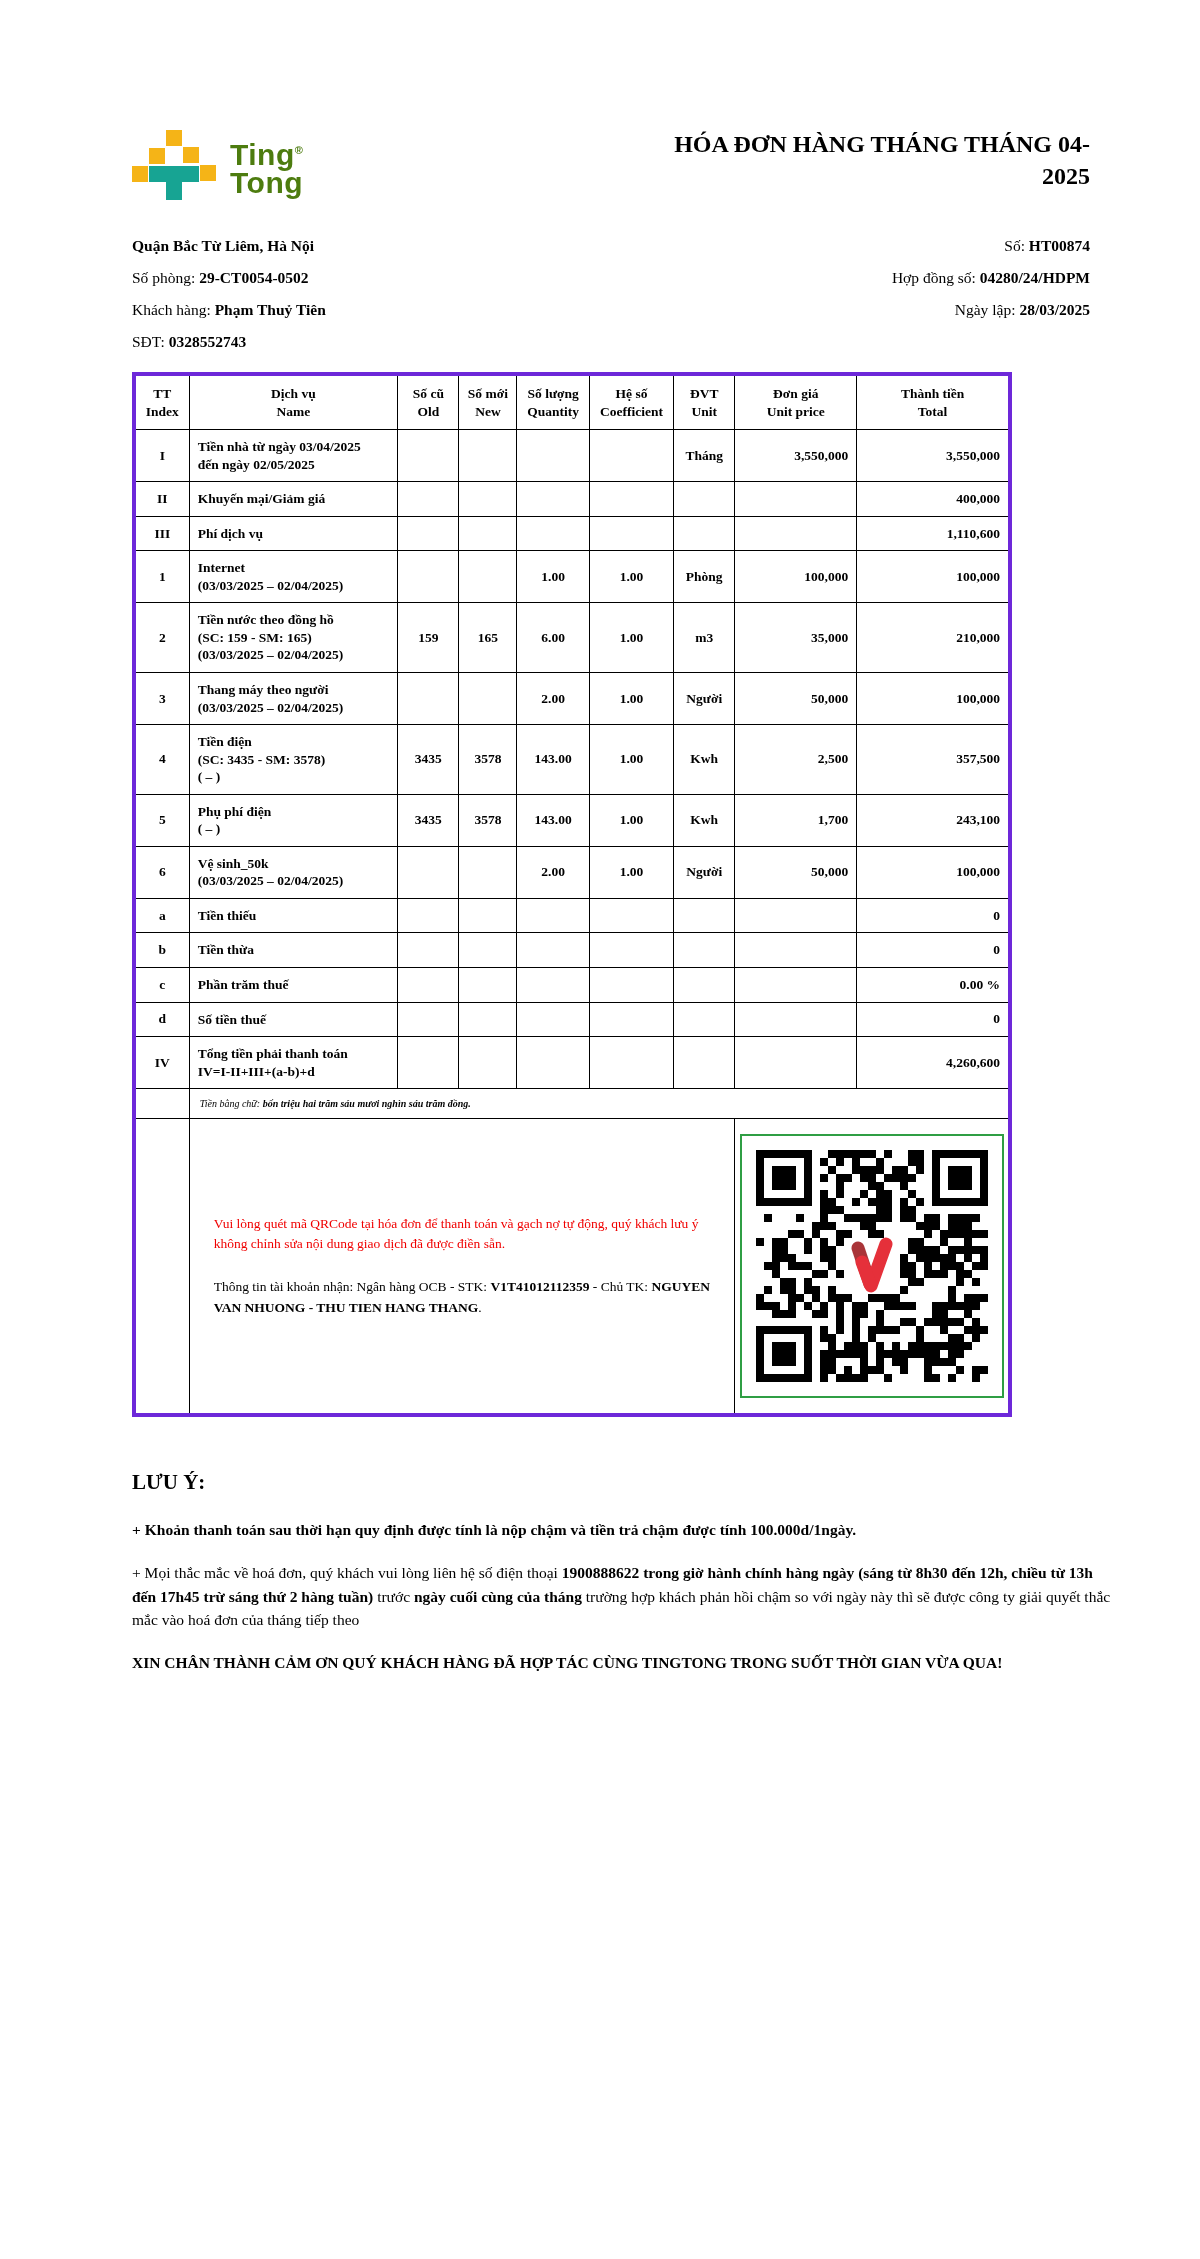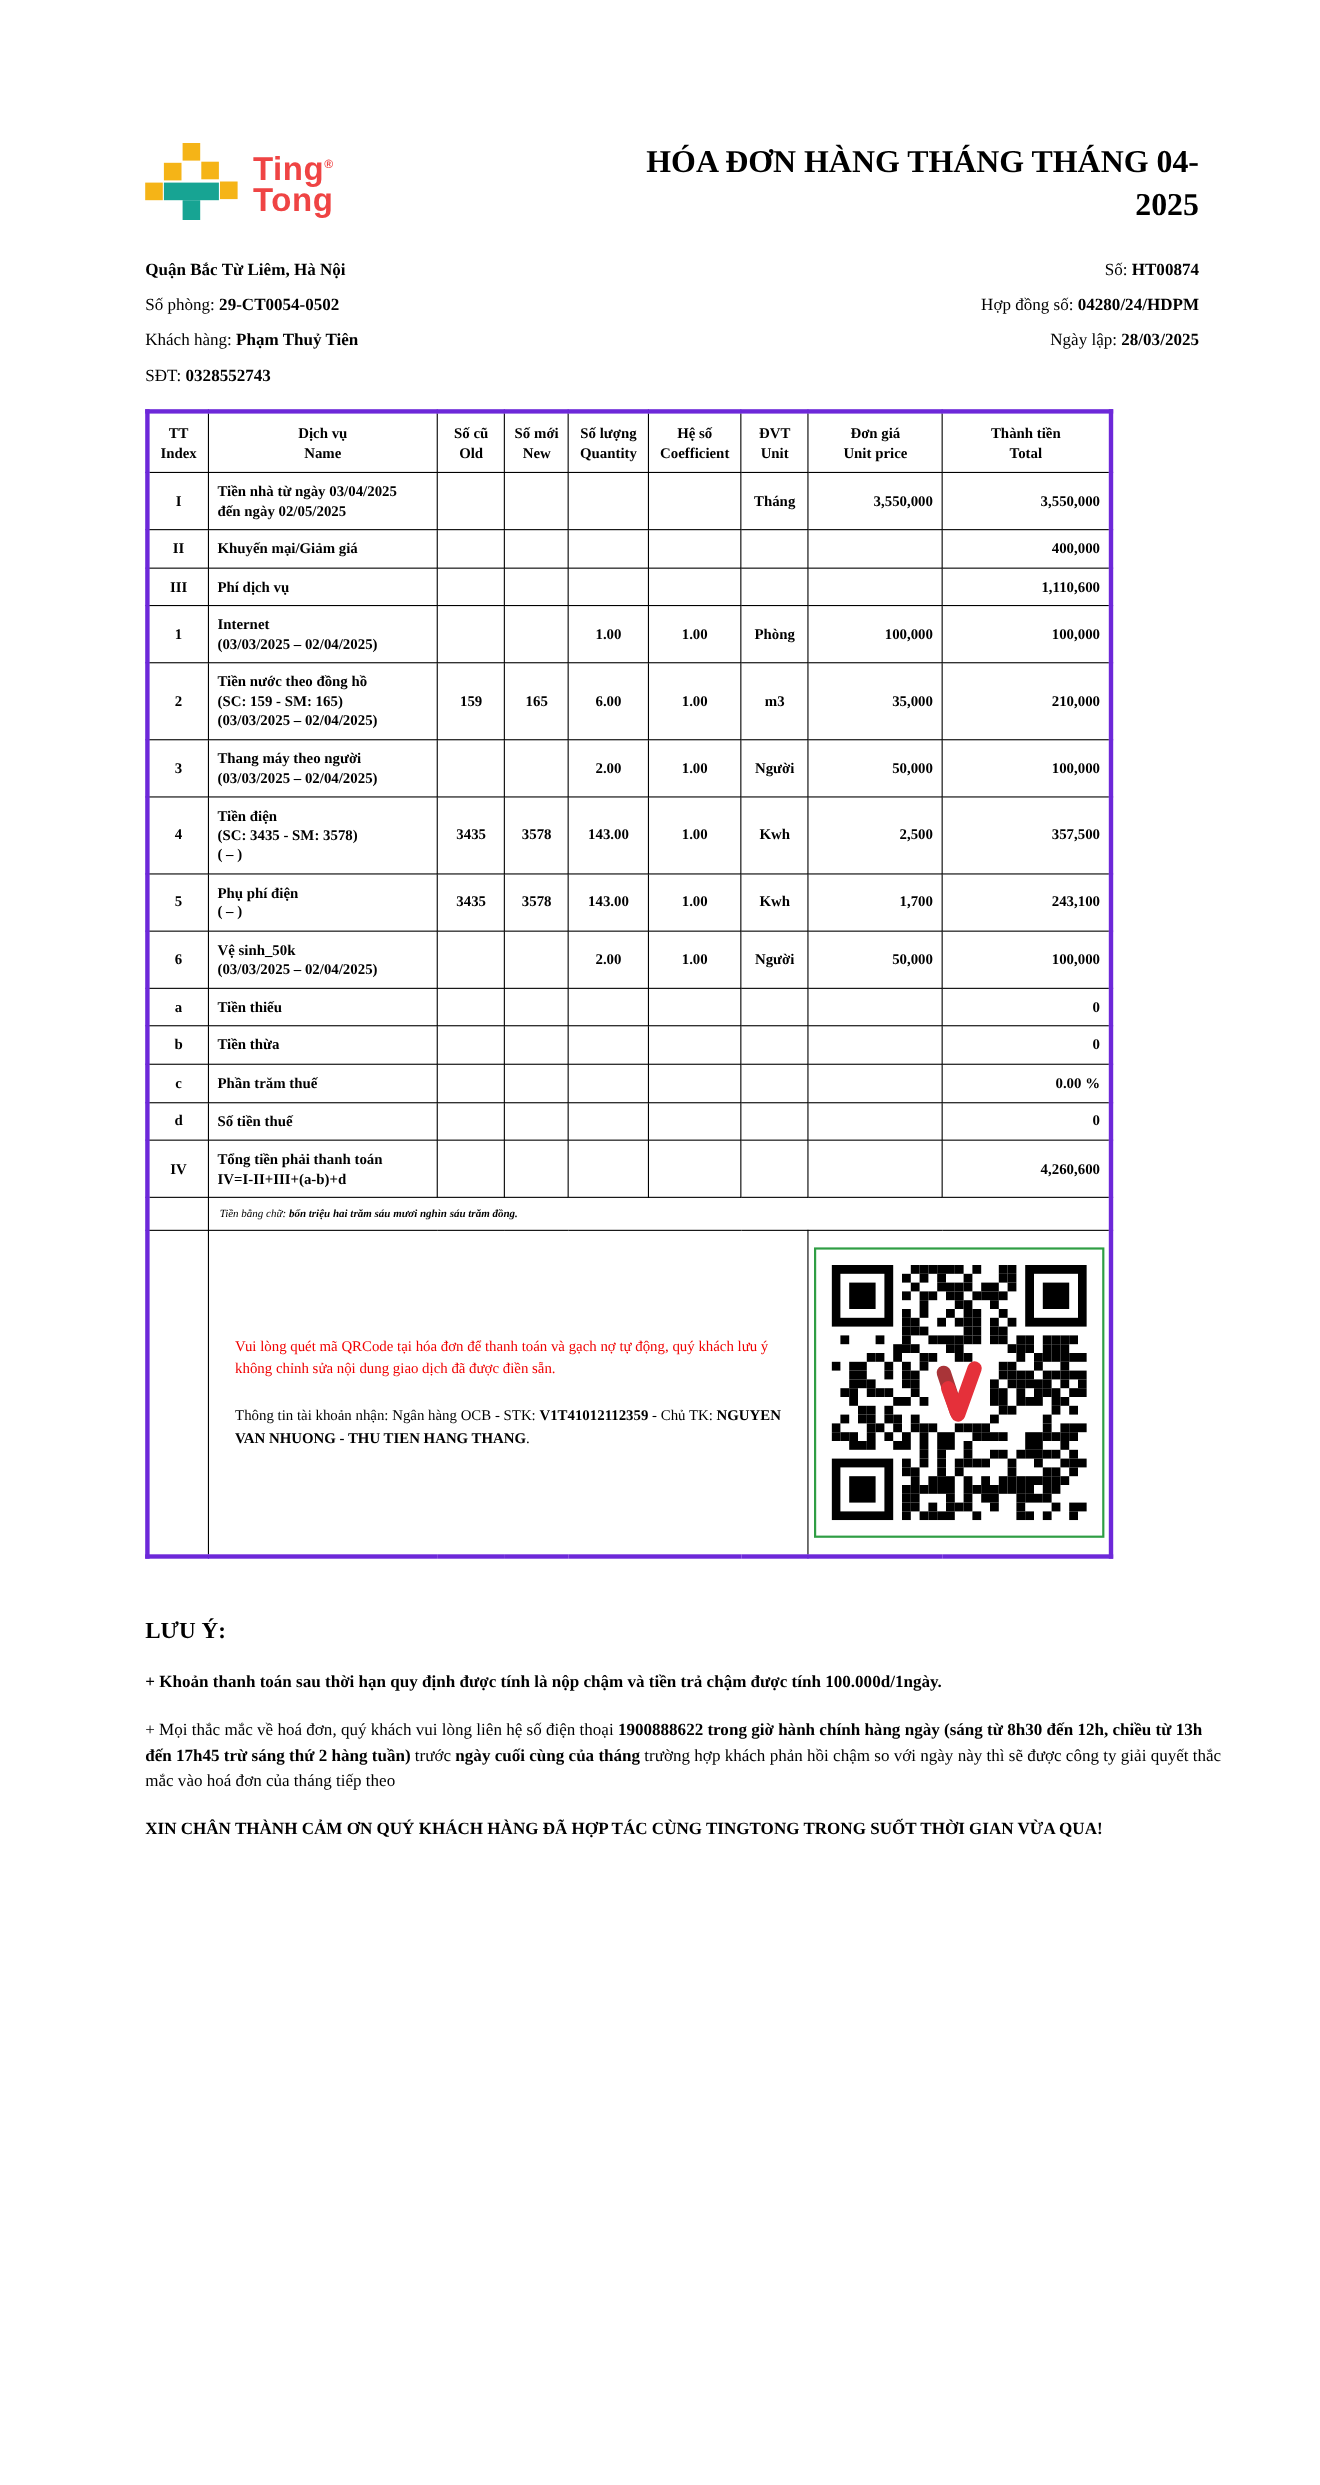--- a/index.html
+++ b/index.html
@@ -19,23 +19,23 @@
   .logo-mark{position:relative;width:84px;height:72px;}
   .logo-mark .sq{position:absolute;width:16px;height:16px;}
   .sq.y{background:#F5B417;}
   .sq1{left:34px;top:0;}
   .sq2{left:17px;top:18px;width:13px;height:13px;}
   .sq3{left:51px;top:17px;}
   .sq4{left:0;top:36px;}
   .sq5{left:68px;top:35px;}
   .bar{position:absolute;left:17px;top:36px;width:50px;height:16px;background:#17A493;}
   .stem{position:absolute;left:34px;top:52px;width:16px;height:18px;background:#17A493;}
-  .logo-text{margin-left:14px;font-family:"Liberation Sans", sans-serif;font-weight:bold;color:#ef4444;font-size:30px;line-height:28px;letter-spacing:.5px;}
+  .logo-text{margin-left:14px;font-family:"Liberation Sans", sans-serif;font-weight:bold;color:#4d7c0f;font-size:30px;line-height:28px;letter-spacing:.5px;}
   .logo-text sup{font-size:11px;vertical-align:super;}
-  .doc-title{width:580px;text-align:right;font-weight:bold;font-size:29px;line-height:1.35;padding-right:52px;padding-top:10px;}
+  .doc-title{width:580px;text-align:right;font-weight:bold;font-size:24px;line-height:1.35;padding-right:52px;padding-top:10px;}
   
   .info{display:flex;justify-content:space-between;margin-top:16px;}
   .info-col{font-size:15.5px;line-height:32px;}
   .info-left{width:46%;}
   .info-right{width:54%;text-align:right;padding-right:52px;}
   .bb{font-weight:bold;}
   
   table.inv{border-collapse:collapse;width:880px;margin-top:14px;border:4px solid #6d28d9;table-layout:fixed;}
   table.inv th, table.inv td{border:1.4px solid #000;font-size:13.5px;font-weight:bold;padding:8px 8px;vertical-align:middle;box-sizing:border-box;}
   table.inv th{text-align:center;line-height:1.3;padding:9px 4px;}

